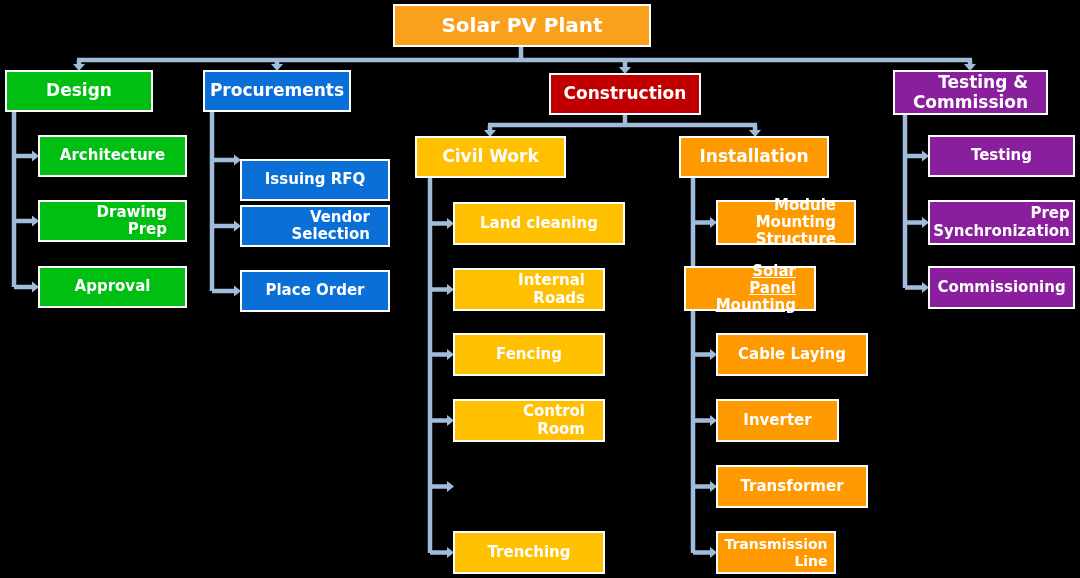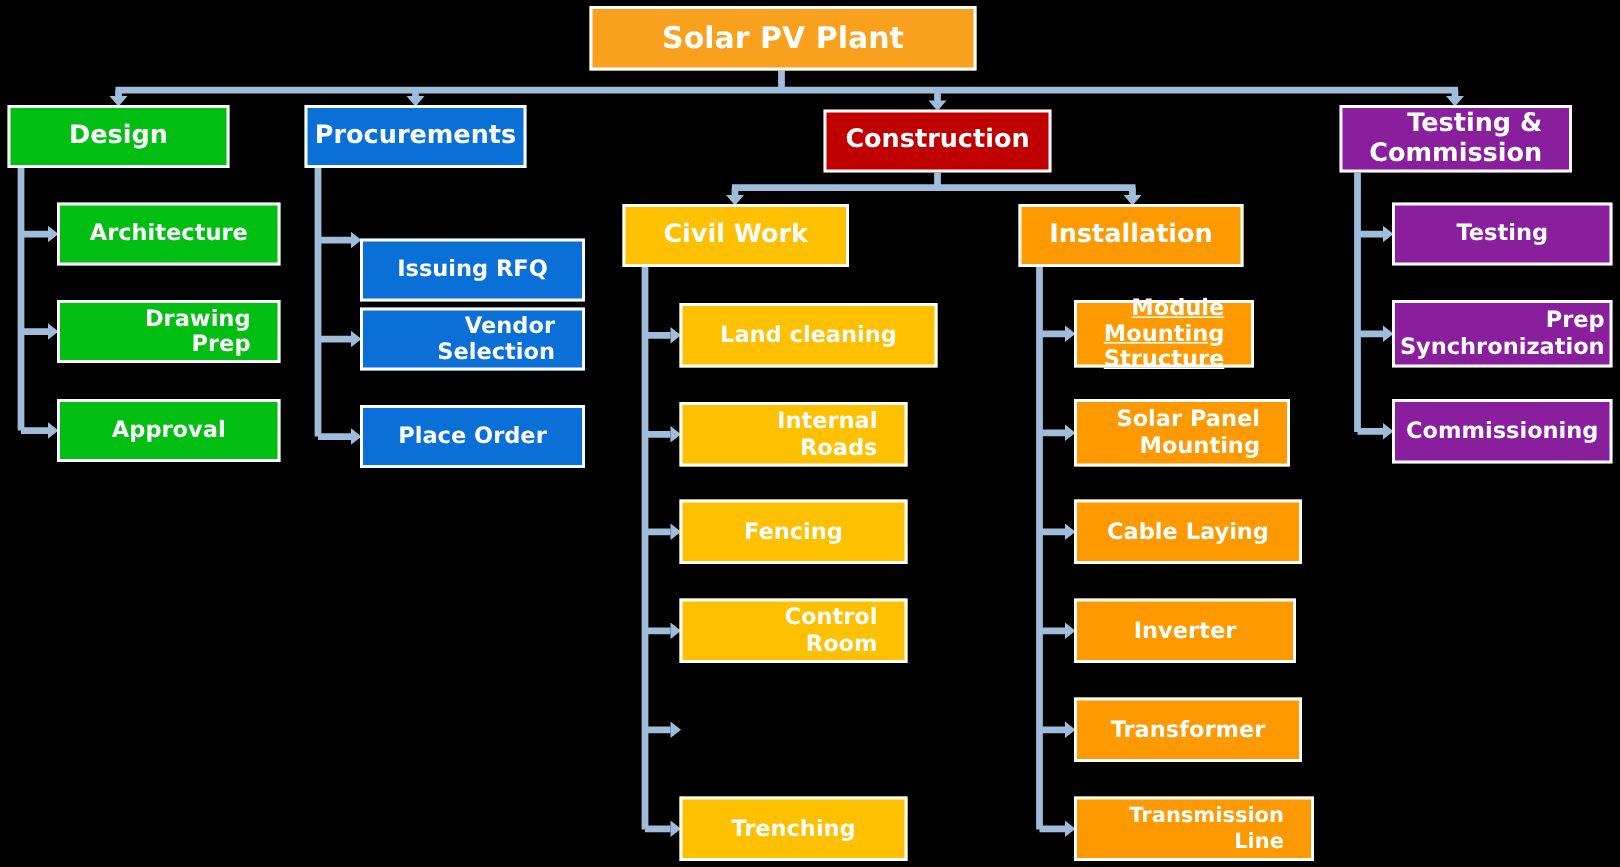--- a/index.html
+++ b/index.html
@@ -36,26 +36,26 @@
   .p-place{left:240px;top:270px;width:150px;height:42px;}
   .p-constr{left:549px;top:73px;width:152px;height:42px;}
   .p-civil{left:415px;top:136px;width:151px;height:42px;}
   .p-land{left:453px;top:202px;width:172px;height:43px;}
   .p-roads{left:453px;top:268px;width:152px;height:43px;}
   .p-fence{left:453px;top:333px;width:152px;height:43px;}
   .p-control{left:453px;top:399px;width:152px;height:43px;}
   .p-invrooms{left:453px;top:465px;width:152px;height:43px;}
   .p-trench{left:453px;top:531px;width:152px;height:43px;}
   .p-install{left:679px;top:136px;width:150px;height:42px;}
-  .p-mms{left:716px;top:200px;width:120px;height:45px;text-decoration:underline;}
-  .p-spm{left:716px;top:266px;width:144px;height:45px;}
+  .p-mms{left:716px;top:200px;width:140px;height:45px;}
+  .p-spm{left:684px;top:266px;width:132px;height:45px;text-decoration:underline;}
   .p-cable{left:716px;top:333px;width:152px;height:43px;}
-  .p-inverter{left:716px;top:399px;width:148px;height:43px;}
+  .p-inverter{left:716px;top:399px;width:123px;height:43px;}
   .p-transformer{left:716px;top:465px;width:152px;height:43px;}
-  .p-transline{left:716px;top:531px;width:160px;height:43px;font-size:14px;}
+  .p-transline{left:716px;top:531px;width:120px;height:43px;font-size:14px;}
   .p-tc{left:893px;top:70px;width:155px;height:45px;}
   .p-testing{left:928px;top:135px;width:147px;height:42px;}
   .p-grid{left:928px;top:200px;width:147px;height:45px;}
   .p-comm{left:928px;top:266px;width:147px;height:43px;}
 </style>
 </head>
 <body>
 
 <div class="canvas">
 

